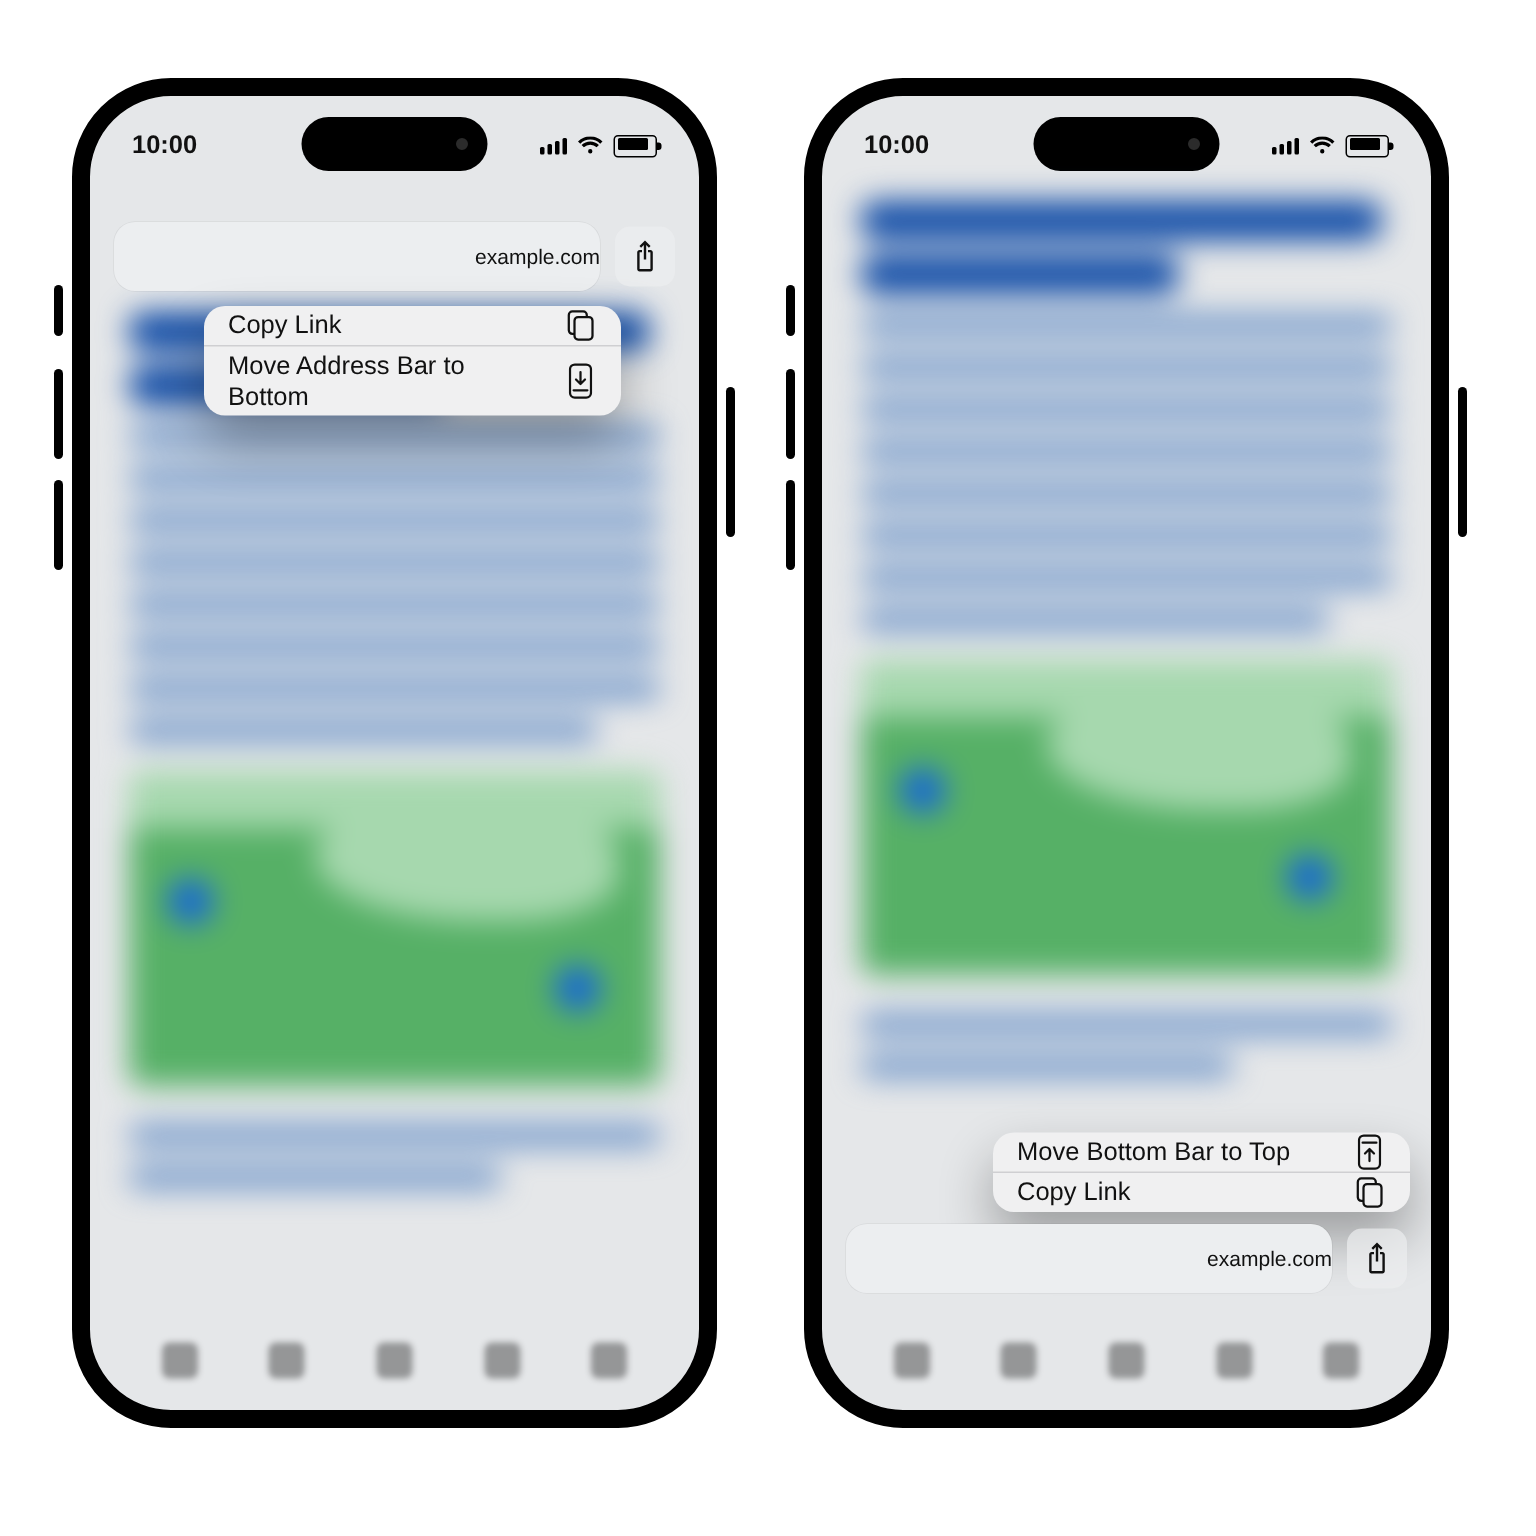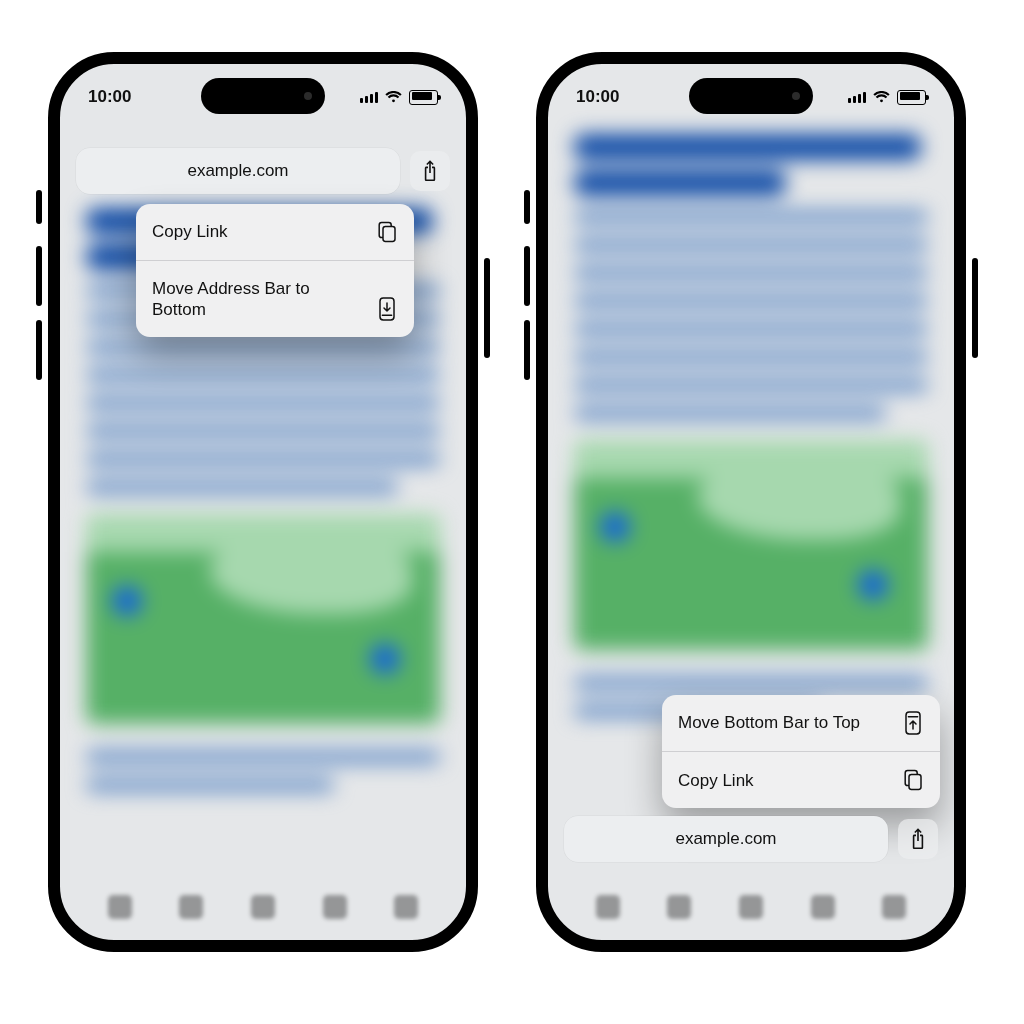--- a/index.html
+++ b/index.html
@@ -76,37 +76,37 @@
   .map .dot.d2{right:40px;top:130px;}
   .content.bottom-shift .topbars{margin-top:-60px;}
   .toolbar-fade{position:absolute;left:0;right:0;bottom:0;height:66px;display:flex;justify-content:space-around;align-items:center;padding:0 24px;}
   .toolbar-fade i{width:24px;height:24px;background:rgba(0,0,0,.35);border-radius:5px;filter:blur(2px);}
 
   
   .addr-wrap{position:absolute;left:16px;right:16px;height:46px;display:flex;gap:10px;align-items:center;}
   .addr-wrap.top{top:84px;}
   .addr-wrap.bottom{bottom:78px;}
   .addr{
-    flex:1;height:46px;background:var(--pill);border-radius:14px;display:flex;align-items:center;justify-content:center;
-    font-size:17px;color:#111;box-shadow:0 0 0 .5px rgba(0,0,0,.06);
+    flex:1;height:46px;background:var(--pill);border-radius:14px;display:flex;align-items:center;justify-content:flex-end;
+    font-size:14px;color:#111;box-shadow:0 0 0 .5px rgba(0,0,0,.06);
   }
   .share{
     width:40px;height:40px;border-radius:10px;display:flex;align-items:center;justify-content:center;
     background:rgba(236,238,240,.7);
   }
   .share svg,.mi-ic svg{display:block;}
 
   
   .menu{
     position:absolute;width:278px;background:var(--menu-bg);border-radius:14px;overflow:hidden;box-shadow:var(--shadow);
   }
   .menu.left-m{left:76px;top:140px;}
   .menu.right-m{left:114px;bottom:132px;}
-  .mi{display:flex;align-items:center;justify-content:space-between;gap:12px;padding:17px 16px;font-size:17px;line-height:1.24;}
-  .mi + .mi{border-top:1px solid var(--menu-sep);align-items:flex-end;}
+  .mi{display:flex;align-items:center;justify-content:space-between;gap:12px;padding:2px 16px;font-size:17px;line-height:1.24;}
+  .mi + .mi{border-top:1px solid var(--menu-sep);}
   .mi .mi-text{flex:1;}
   .mi-ic{width:22px;height:22px;display:flex;align-items:center;justify-content:center;flex:0 0 22px;}
 
 </style>
 </head>
 <body>
 
 <div class="stage">
 
   <div class="btn-side b1 left" style="left:36px;top:190px;width:6px;height:34px;position:absolute;background:#000;border-radius:4px;"></div>

